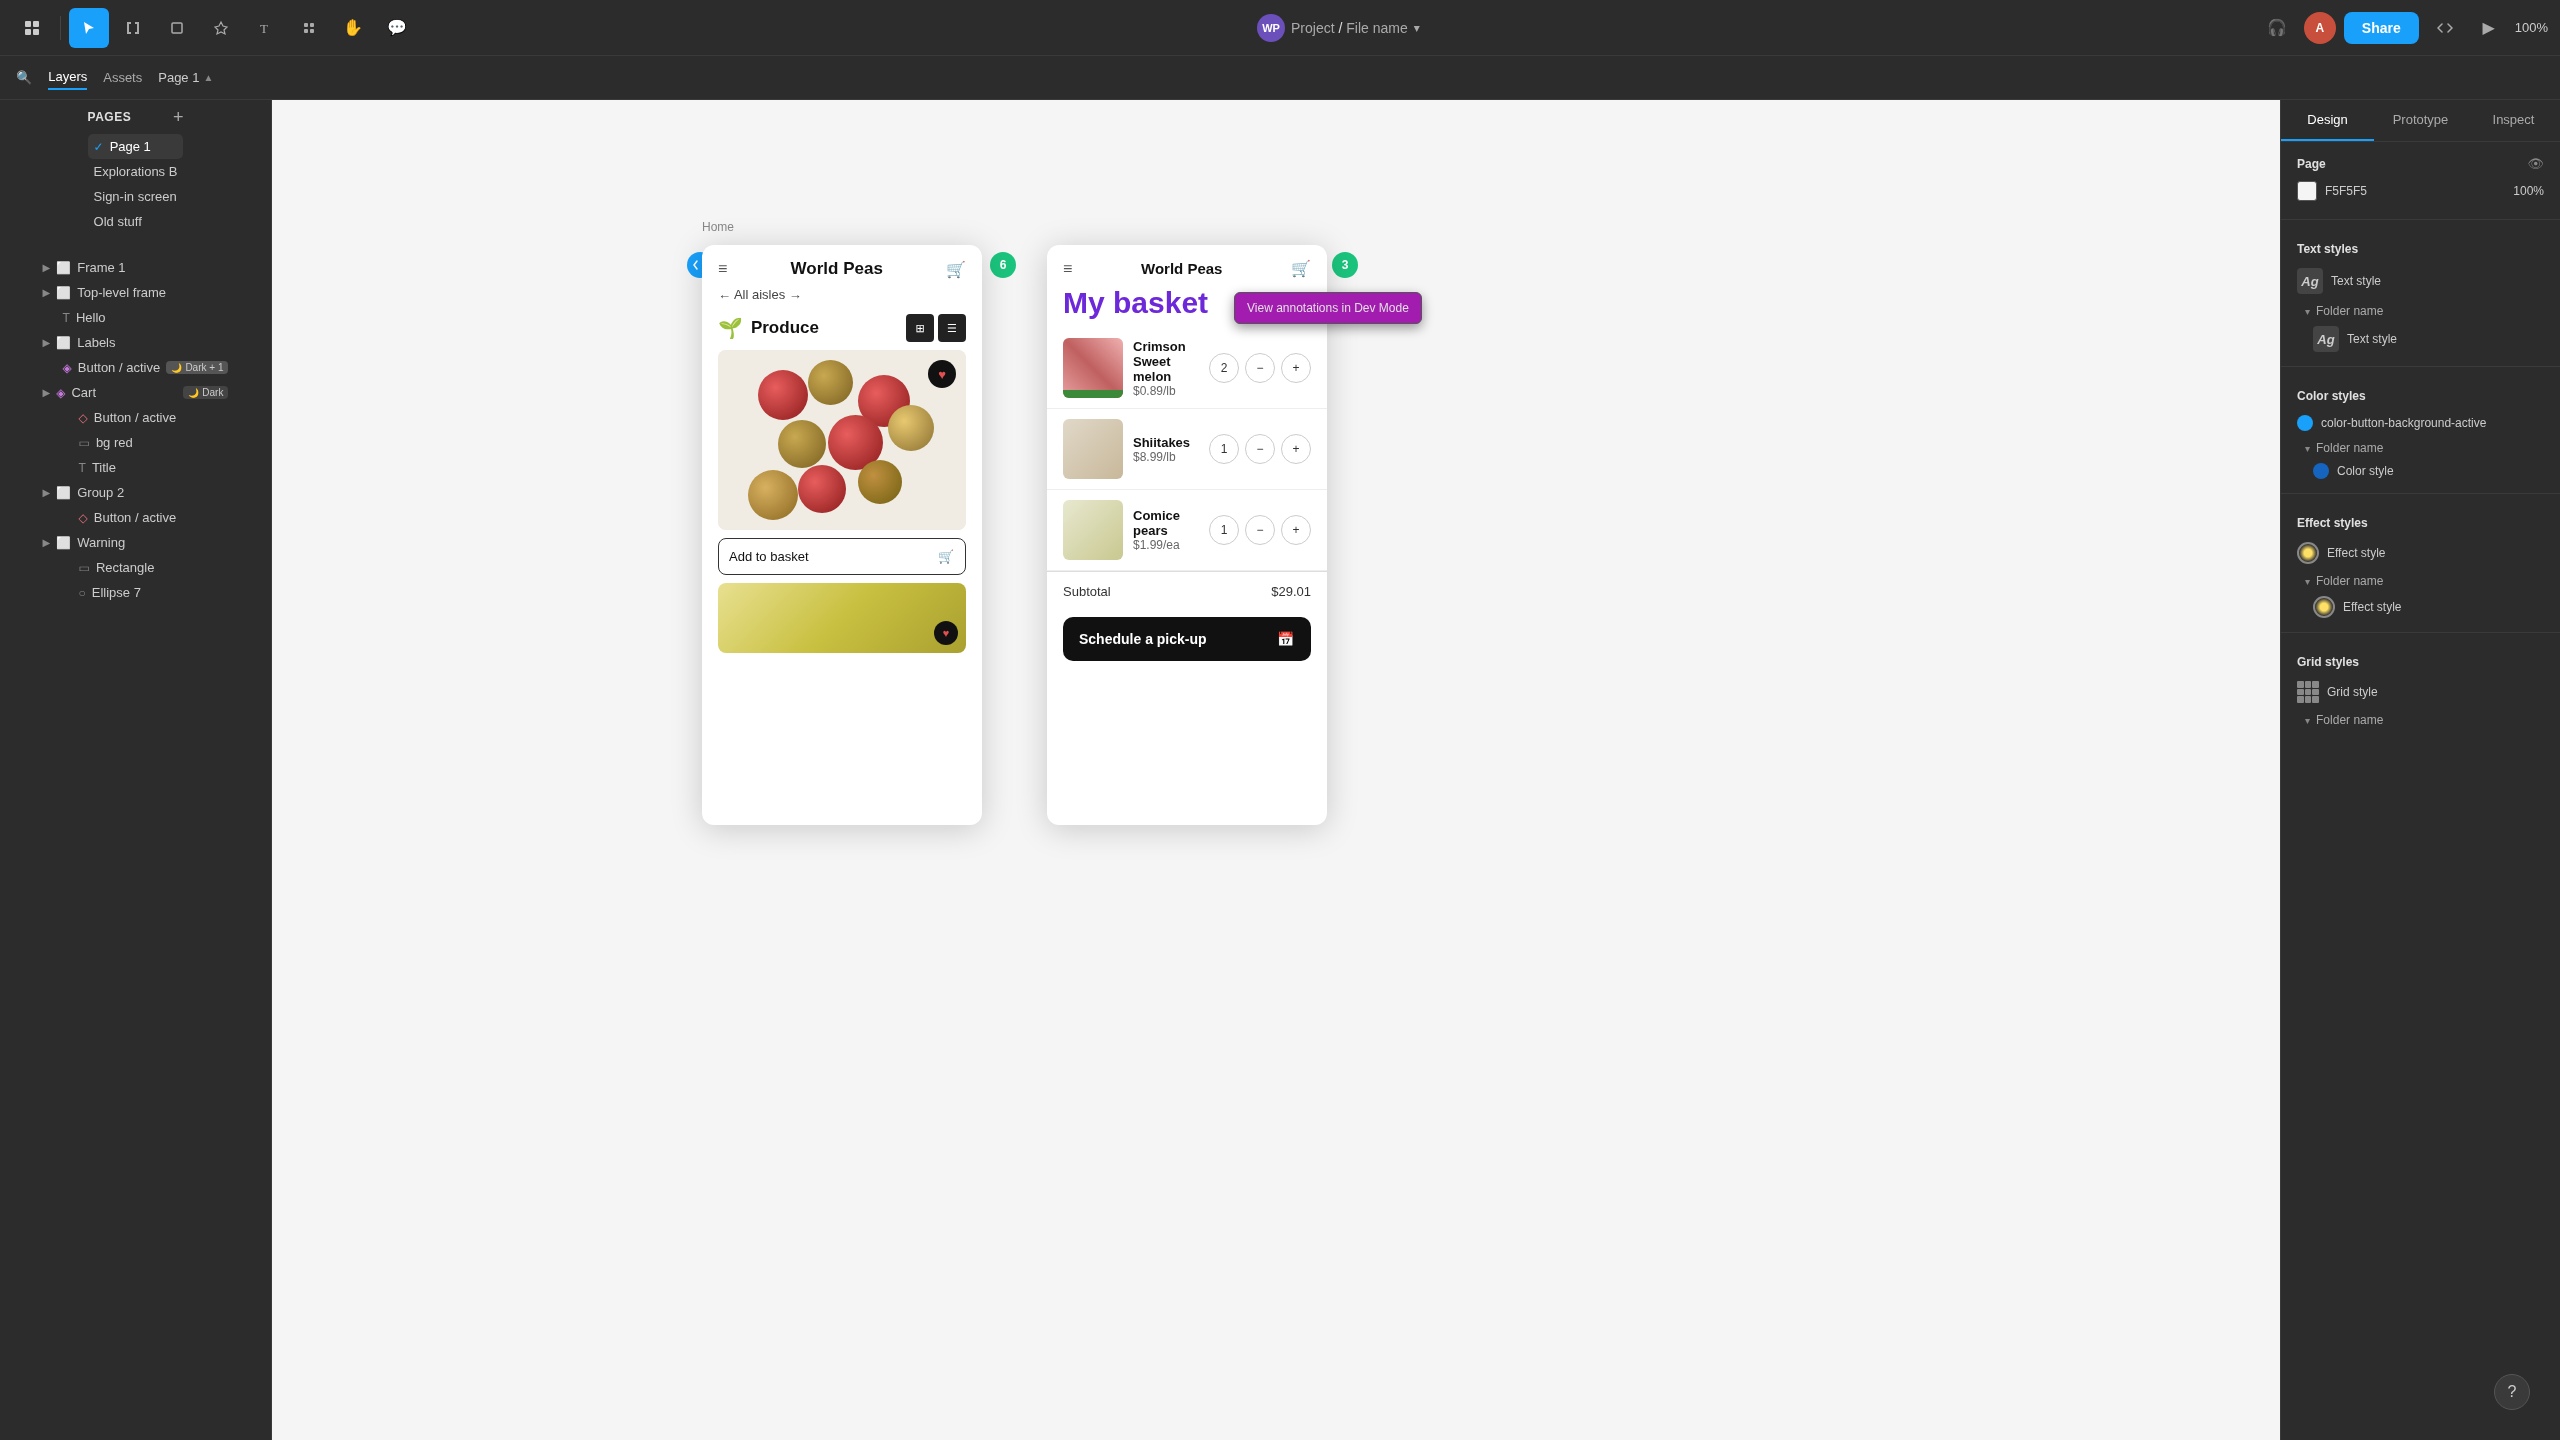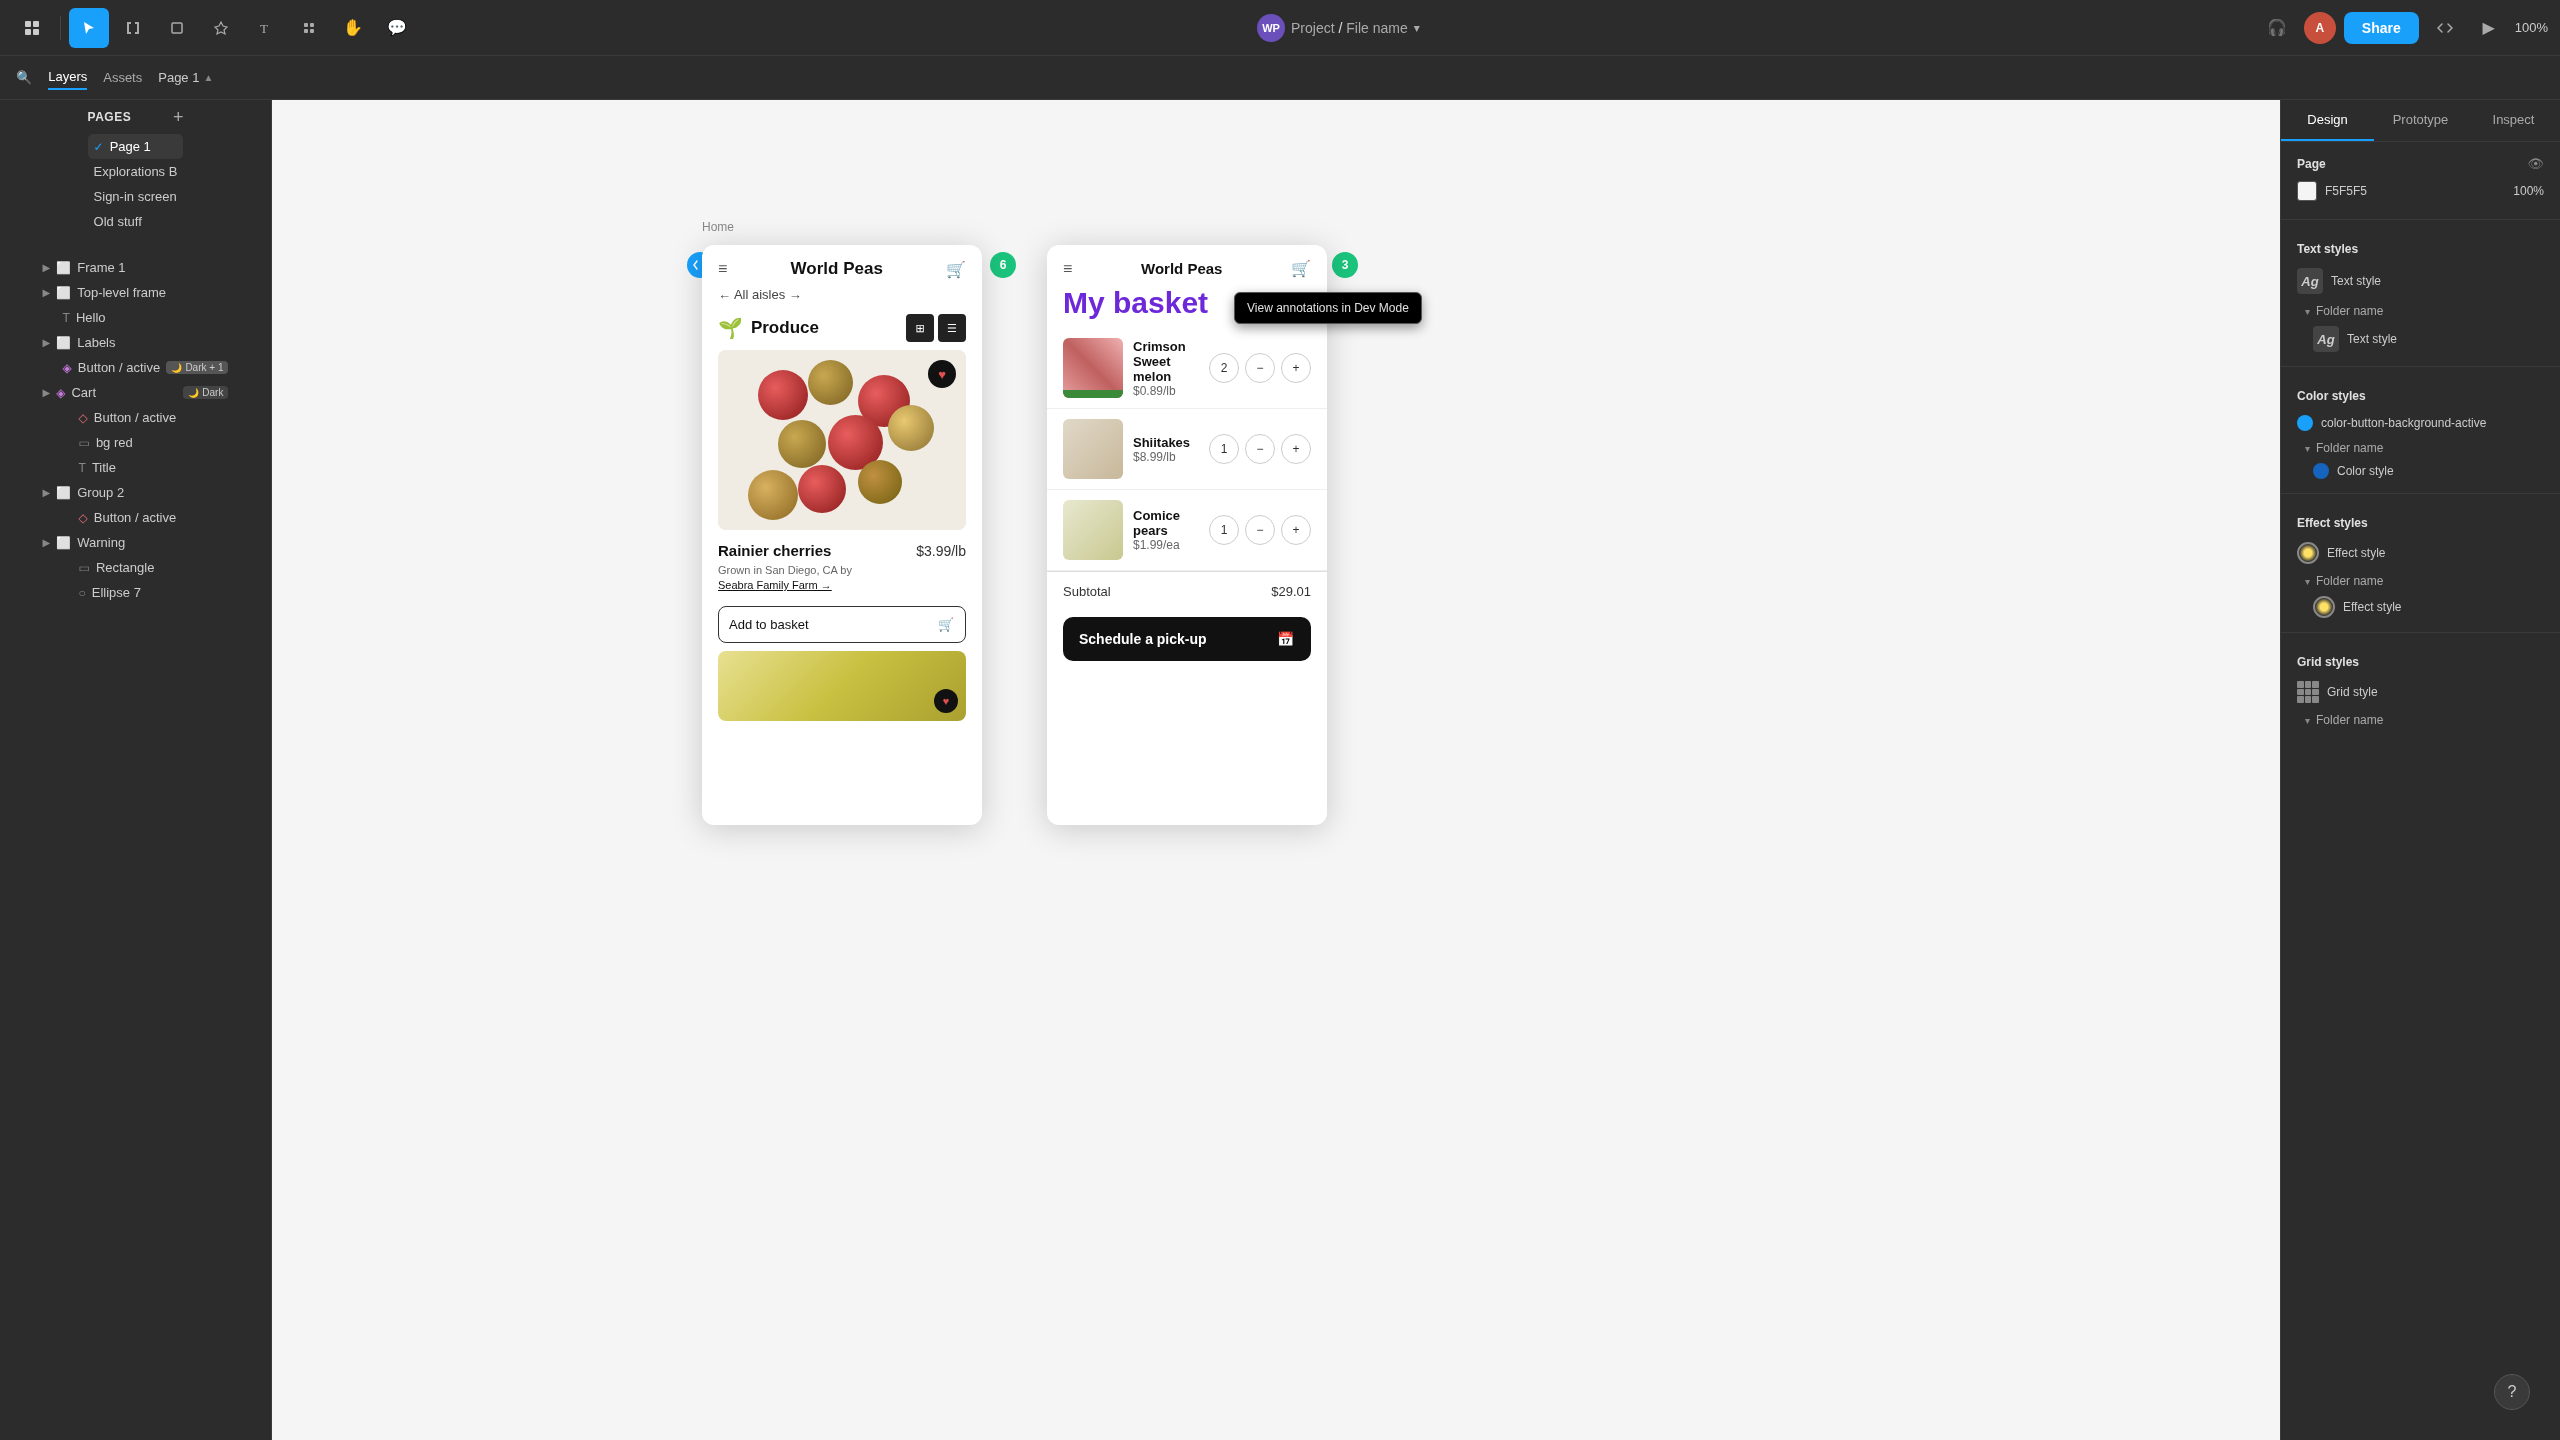--- a/index.html
+++ b/index.html
@@ -363,21 +363,21 @@
       border-radius: 10px;
       padding: 14px 16px;
       display: flex; align-items: center; justify-content: space-between;
       color: #fff; font-size: 14px; font-weight: 600;
       cursor: pointer;
     }
 
     
     .tooltip-box {
       position: absolute;
-      background: #000000;
+      background: #a21caf;
       border: 1px solid #555;
       border-radius: 6px;
       padding: 8px 12px;
       font-size: 12px;
       color: #e0e0e0;
       white-space: nowrap;
       box-shadow: 0 4px 12px rgba(0,0,0,0.4);
       z-index: 100;
     }
 
@@ -740,30 +740,20 @@
           <div class="cherry-circle" style="width:48px;height:48px;left:60px;top:70px;background:radial-gradient(circle at 35% 35%, #c8a850, #7a6020);"></div>
           <div class="cherry-circle" style="width:55px;height:55px;left:110px;top:65px;"></div>
           <div class="cherry-circle" style="width:46px;height:46px;left:170px;top:55px;background:radial-gradient(circle at 35% 35%, #e8c870, #8a7030);"></div>
           <div class="cherry-circle" style="width:50px;height:50px;left:30px;top:120px;background:radial-gradient(circle at 35% 35%, #d8b060, #8a6820);"></div>
           <div class="cherry-circle" style="width:48px;height:48px;left:80px;top:115px;"></div>
           <div class="cherry-circle" style="width:44px;height:44px;left:140px;top:110px;background:radial-gradient(circle at 35% 35%, #c09040, #706010);"></div>
         </div>
         <div class="heart-fav">♥</div>
       </div>
 
-      <div class="product-info">
-        <div class="product-name-row">
-          <span class="product-name">Rainier cherries</span>
-          <span class="product-price">$3.99/lb</span>
-        </div>
-        <div class="product-origin">
-          <span>Grown in San Diego, CA by</span><br>
-          <a href="#">Seabra Family Farm →</a>
-        </div>
-      </div>
 
       <div class="add-basket-btn">
         <span>Add to basket</span>
         <span>🛒</span>
       </div>
 
       <div class="pear-section">
         <div class="heart-fav-sm">♥</div>
       </div>
     </div>

